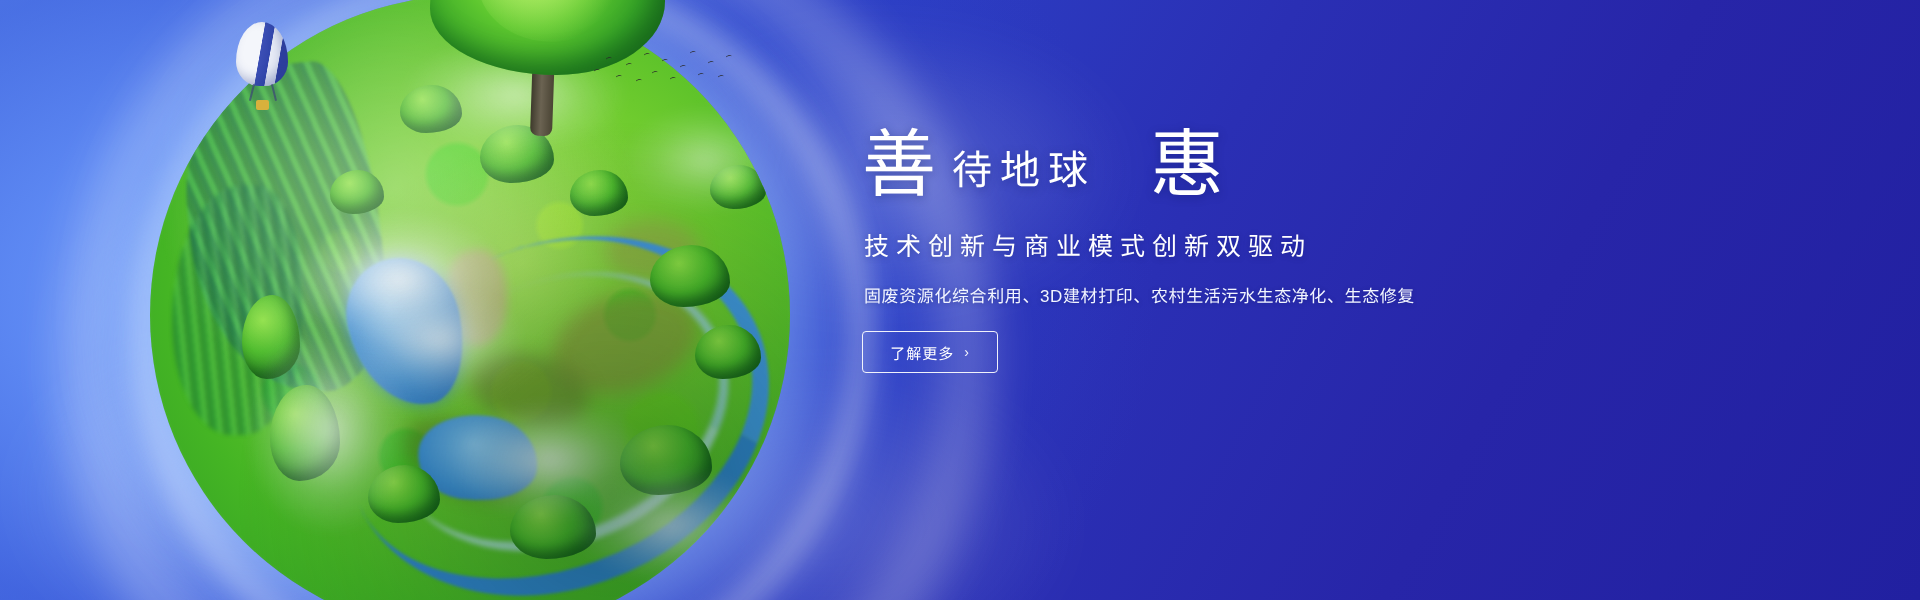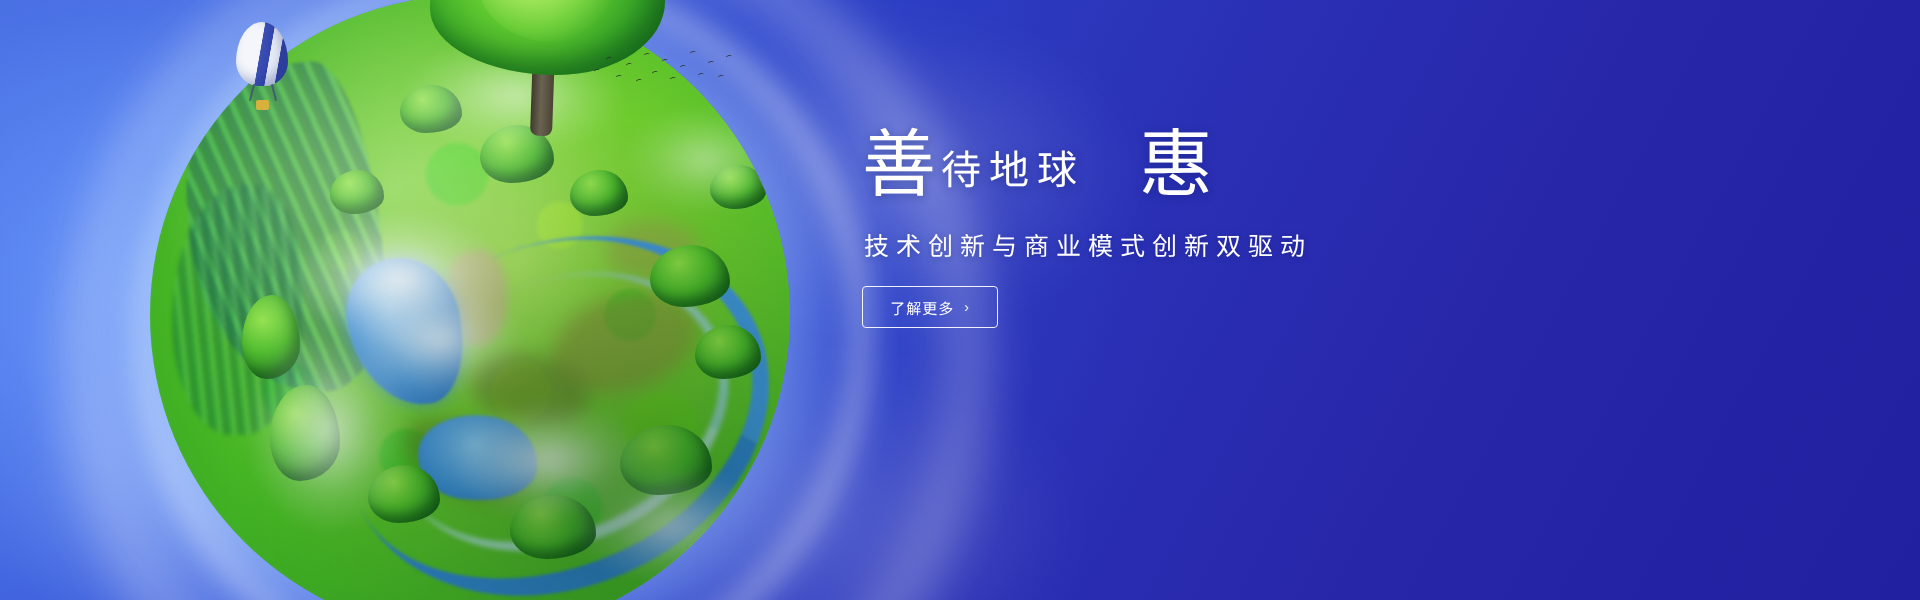--- a/index.html
+++ b/index.html
@@ -352,28 +352,28 @@
     line-height: 1;
     text-shadow: 0 2px 10px rgba(10,20,80,.35);
   }
   .hl-big {
     font-size: 74px;
     letter-spacing: 0;
   }
   .hl-small {
     font-size: 40px;
     letter-spacing: 8px;
-    margin-left: 5px;
+    margin-left: 16px;
     position: relative;
     top: -6px;
   }
   .hl-gap { display: inline-block; width: 54px; }
 
   .subtitle {
-    margin: 24px 0 0 2px;
+    margin: 24px 0 16px 2px;
     font-size: 25px;
     letter-spacing: 7px;
     font-weight: 400;
     white-space: nowrap;
     color: #ffffff;
     text-shadow: 0 1px 6px rgba(10,20,80,.3);
   }
   .desc {
     margin: 20px 0 0 2px;
     font-size: 17px;
@@ -496,20 +496,21 @@
 
     <div class="headline">
       <span class="hl-big">善</span>
       <span class="hl-small">待地球</span>
       <span class="hl-gap"></span>
       <span class="hl-big">惠</span>
     </div>
 
     <div class="subtitle">技术创新与商业模式创新双驱动</div>
 
+    <div class="desc">固废资源化综合利用、3D建材打印、农村生活污水生态净化、生态修复</div>
 
     <div class="cta">
       <span>了解更多</span>
       <span class="chev">›</span>
     </div>
 
   </div>
 </div>
 
 </body></html>

